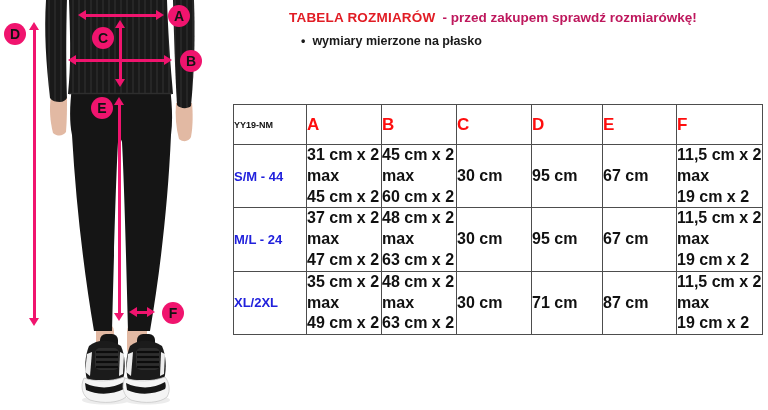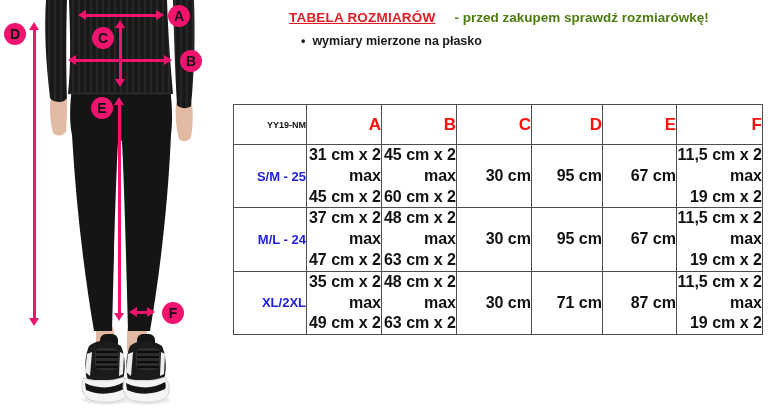--- a/index.html
+++ b/index.html
@@ -23,29 +23,29 @@
       border:5.5px solid transparent;border-right:0;border-left:8px solid var(--accent-pink,#f0146e);}
   .arrow.v::before{content:"";position:absolute;top:-8px;left:-4px;width:0;height:0;
       border:5.5px solid transparent;border-top:0;border-bottom:8px solid var(--accent-pink,#f0146e);}
   .arrow.v::after{content:"";position:absolute;bottom:-8px;left:-4px;width:0;height:0;
       border:5.5px solid transparent;border-bottom:0;border-top:8px solid var(--accent-pink,#f0146e);}
 
   
   .hdr{position:absolute;left:289px;top:8px;width:470px;}
   .hdr .line{white-space:nowrap;}
   .hdr .title{font-size:13.5px;font-weight:bold;color:var(--title-red,#e11c24);
-      text-decoration:underline;letter-spacing:.2px;}
-  .hdr .suffix{font-size:13.5px;font-weight:bold;color:#4d7c0f;margin-left:19px;}
+      letter-spacing:.2px;}
+  .hdr .suffix{font-size:13.5px;font-weight:bold;color:#be185d;margin-left:7px;}
   .bullets{margin:7px 0 0 12px;padding:0;list-style:none;}
   .bullets li{font-size:12.5px;font-weight:bold;color:#1a1a1a;line-height:16px;}
   .bullets li::before{content:"\2022";margin-right:7px;}
 
   
   .size-table{position:absolute;left:233px;top:104px;border-collapse:collapse;table-layout:fixed;}
-  .size-table td{border:1px solid var(--grid-gray,#4d4d4d);text-align:right;vertical-align:middle;
+  .size-table td{border:1px solid var(--grid-gray,#4d4d4d);text-align:left;vertical-align:middle;
       font-weight:bold;padding:0;background:#fff;}
   .size-table tr{height:43px;}
   .size-table tr.head{height:40px;}
   td.code{font-size:9px;color:#111;}
   td.letter{font-size:17px;color:var(--letter-red,#fe0d0d);}
   td.size{font-size:13px;color:var(--size-blue,#2121dc);}
   td.val{font-size:16px;color:#111;white-space:pre-line;line-height:1.3;}
 </style>
 </head>
 <body>
@@ -151,21 +151,21 @@
     <tr class="head">
       <td class="code">YY19-NM</td>
       <td class="letter">A</td>
       <td class="letter">B</td>
       <td class="letter">C</td>
       <td class="letter">D</td>
       <td class="letter">E</td>
       <td class="letter">F</td>
     </tr>
     <tr>
-      <td class="size">S/M - 25</td>
+      <td class="size">S/M - 44</td>
       <td class="val">31 cm x 2
 max
 45 cm x 2</td>
       <td class="val">45 cm x 2
 max
 60 cm x 2</td>
       <td class="val">30 cm</td>
       <td class="val">95 cm</td>
       <td class="val">67 cm</td>
       <td class="val">11,5 cm x 2

